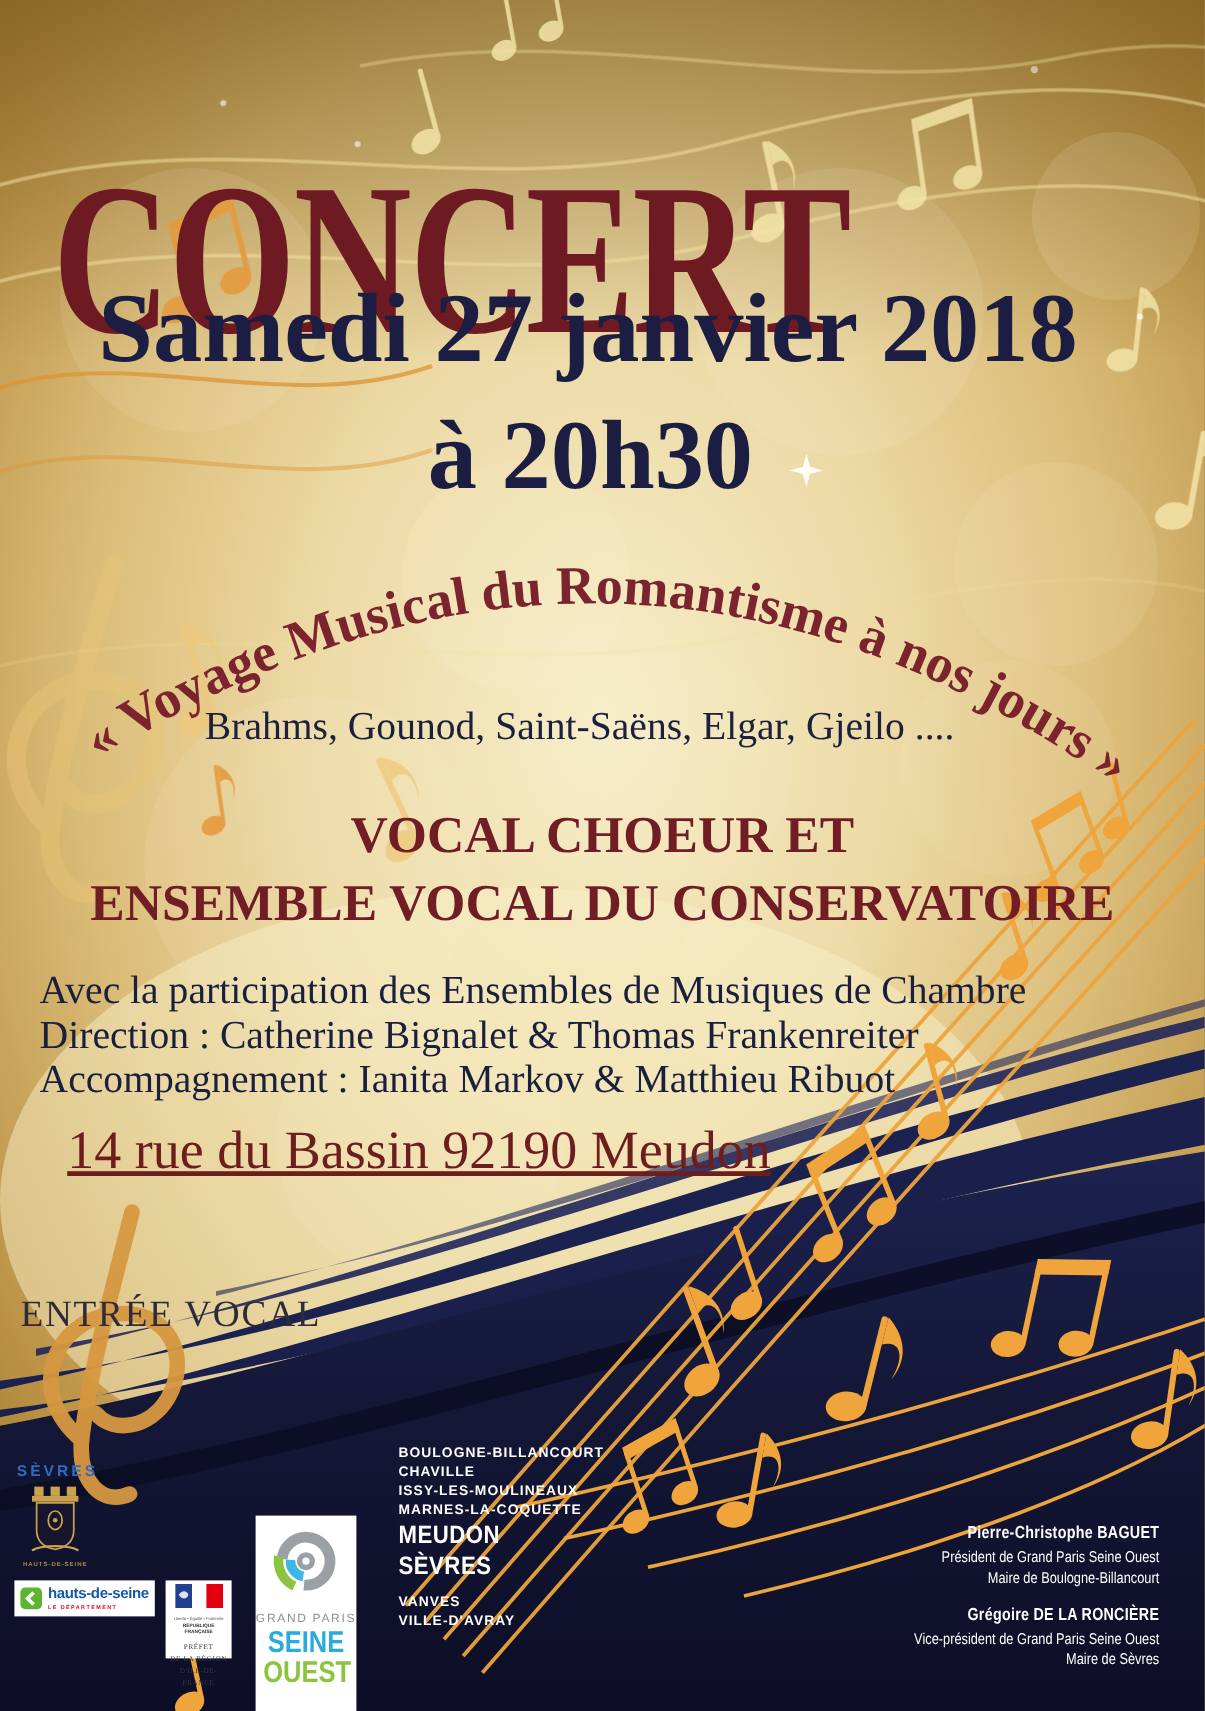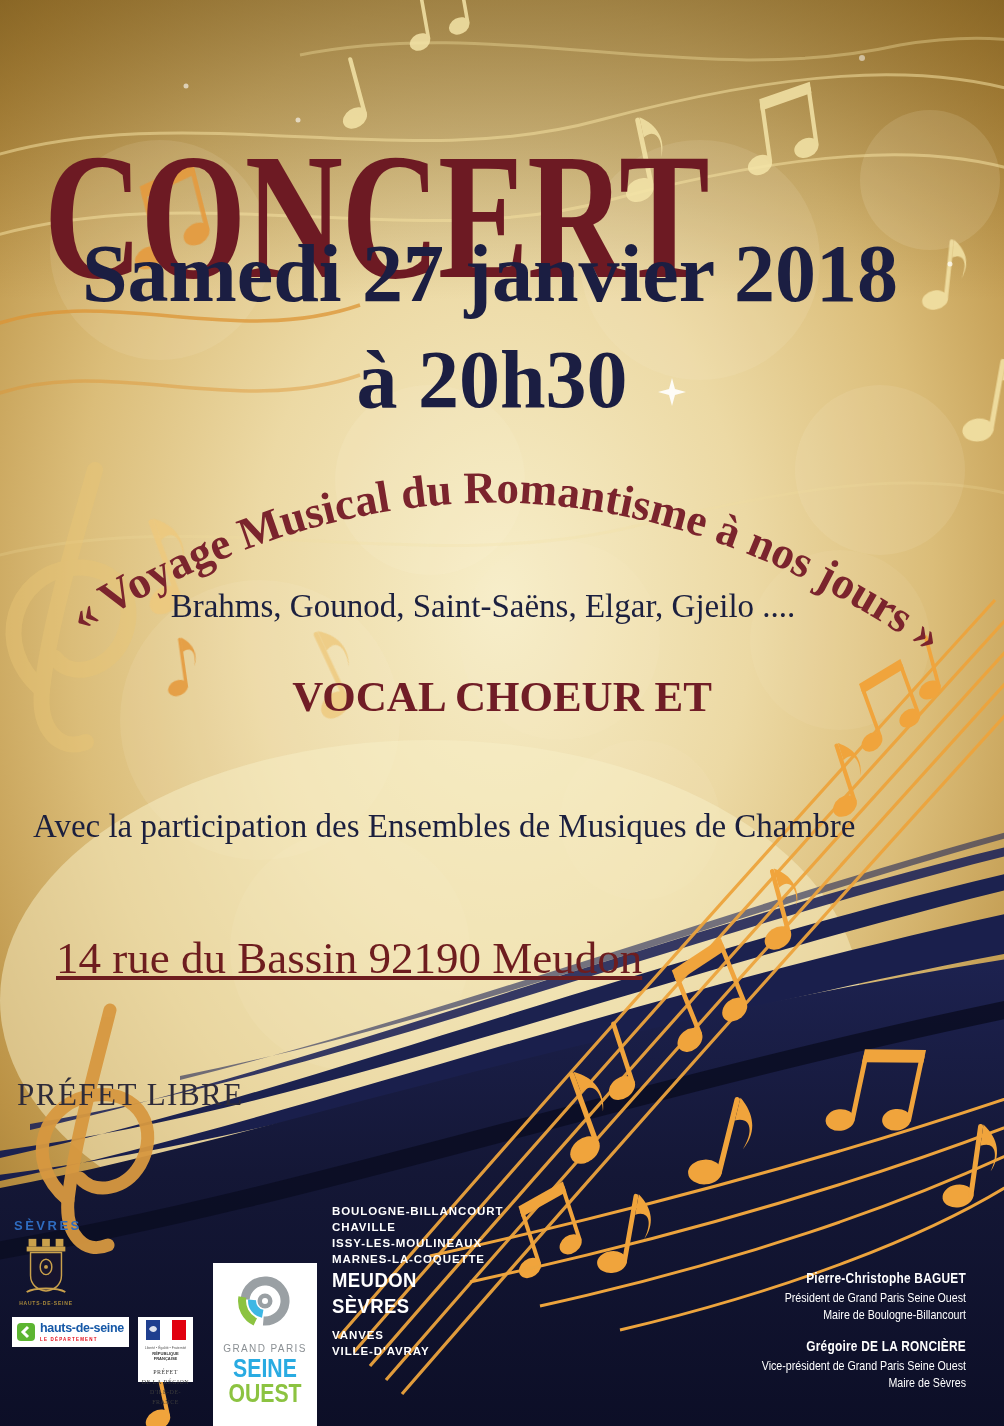--- a/index.html
+++ b/index.html
@@ -31,21 +31,21 @@
        align-items:center;gap:4px;padding:3px 4px;box-sizing:border-box;}
   .hds-name{font-size:12.5px;font-weight:700;color:#1558a7;line-height:1;letter-spacing:-0.3px;}
   .hds-sub{font-size:4.5px;font-weight:700;color:#e30613;letter-spacing:1.2px;margin-top:2px;}
   
   .prefet{left:138px;top:1317px;width:55px;height:65px;background:#fff;text-align:center;
           box-sizing:border-box;padding-top:3px;color:#3b3b3b;}
   .prefet-motto{font-size:4px;color:#555;transform:scale(.85);line-height:1.2;}
   .prefet-rep{font-size:4.5px;font-weight:700;color:#333;transform:scale(.9);}
   .prefet-lines{margin-top:6px;font-size:6px;letter-spacing:.5px;line-height:1.7;}
   
-  .gpso{left:213px;top:1263px;width:104px;height:163px;background:#fff;text-align:center;box-sizing:border-box;}
+  .gpso{left:213px;top:1263px;width:84px;height:163px;background:#fff;text-align:center;box-sizing:border-box;}
   .gpso-region{font-size:10px;color:#8b9094;letter-spacing:1.4px;margin-top:4px;}
   .gpso-seine{font-size:25px;font-weight:700;color:#29abe2;line-height:.98;transform:scaleX(.85);margin-top:2px;}
   .gpso-ouest{font-size:25px;font-weight:700;color:#8cc341;line-height:.98;transform:scaleX(.85);}
   
   .cities{left:332px;top:1203px;color:#fff;font-weight:700;}
   .city{font-size:11.5px;letter-spacing:.9px;line-height:16px;white-space:nowrap;}
   .city-lg{font-size:21px;letter-spacing:.5px;line-height:26px;transform:scaleX(.88);transform-origin:left;white-space:nowrap;}
   .gap-top{margin-top:8px;}
   
   .officials{right:38px;top:1270px;width:420px;text-align:right;color:#fff;
@@ -203,28 +203,31 @@
     </text>
   </svg>
 
   <h1 class="abs title">CONCERT</h1>
   <div class="abs ctr date">Samedi 27 janvier 2018</div>
   <div class="abs ctr time">à 20h30</div>
   <div class="abs ctr composers">Brahms, Gounod, Saint-Saëns, Elgar, Gjeilo ....</div>
 
   <div class="abs ctr choir">
     <div>VOCAL CHOEUR ET</div>
+    <div>ENSEMBLE VOCAL DU CONSERVATOIRE</div>
   </div>
 
   <div class="abs credits">
     <p>Avec la participation des Ensembles de Musiques de Chambre</p>
+    <p>Direction : Catherine Bignalet &amp; Thomas Frankenreiter</p>
+    <p>Accompagnement : Ianita Markov &amp; Matthieu Ribuot</p>
   </div>
 
   <div class="abs venue2">14 rue du Bassin 92190 Meudon</div>
-  <div class="abs entree">PRÉFET LIBRE</div>
+  <div class="abs entree">ENTRÉE VOCAL</div>
 
   <div class="abs sevres sans">
     <div class="sevres-city">SÈVRES</div>
     <svg width="44" height="58" viewBox="0 0 44 60" style="margin-top:2px;">
       <g fill="#caa14c">
         <rect x="4" y="4" width="8" height="8"></rect>
           <rect x="18" y="4" width="8" height="8"></rect>
           <rect x="32" y="4" width="8" height="8"></rect>
         <rect x="2" y="12" width="40" height="5"></rect>
       </g>

